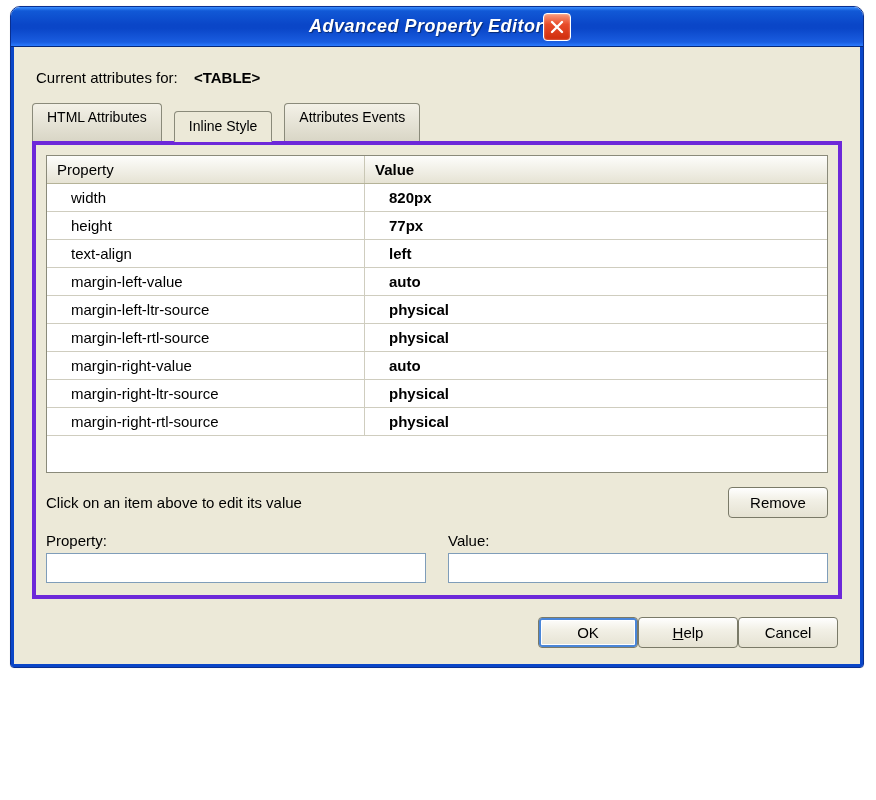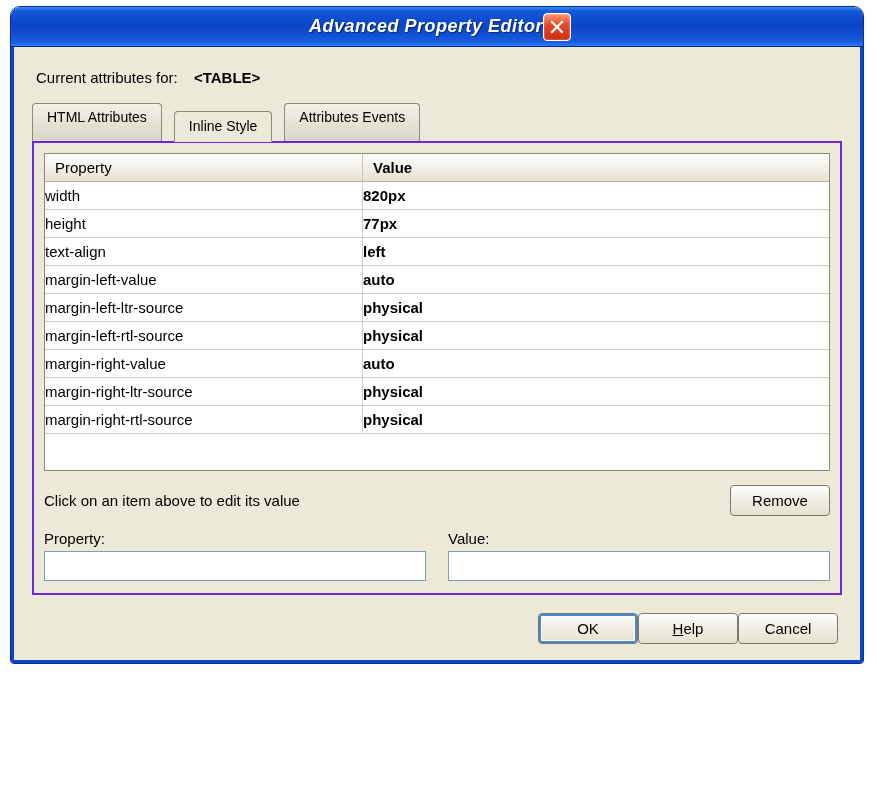--- a/index.html
+++ b/index.html
@@ -89,21 +89,21 @@
   }
   .tab.active {
     background: #ece9d8;
     padding-top: 6px;
     padding-bottom: 7px;
     border-bottom: 1px solid #ece9d8;
     margin-bottom: -1px;
     z-index: 3;
   }
   .tabpane {
-    border: 2px solid #6d28d9;
+    border: 4px solid #6d28d9;
     background: #ece9d8;
     padding: 10px 10px 12px 10px;
     position: relative;
     z-index: 1;
   }
   .grid {
     background: #fff;
     border: 1px solid #8a8a7a;
   }
   .grid-head {
@@ -118,21 +118,21 @@
   }
   .grid-head .h:last-child { border-right: none; }
   .col-prop { flex: 0 0 318px; }
   .col-val  { flex: 1 1 auto; font-weight: bold; }
   .grid-body .row {
     display: flex;
     border-bottom: 1px solid #cfcdbf;
     background: #fff;
   }
   .grid-body .row .c {
-    padding: 5px 0;
+    padding: 5px 24px;
     font-size: 15px;
     border-right: 1px solid #cfcdbf;
   }
   .grid-body .row .c:last-child { border-right: none; }
   .grid-body .filler {
     height: 36px;
     background: #fff;
   }
   .below-grid {
     display: flex;

